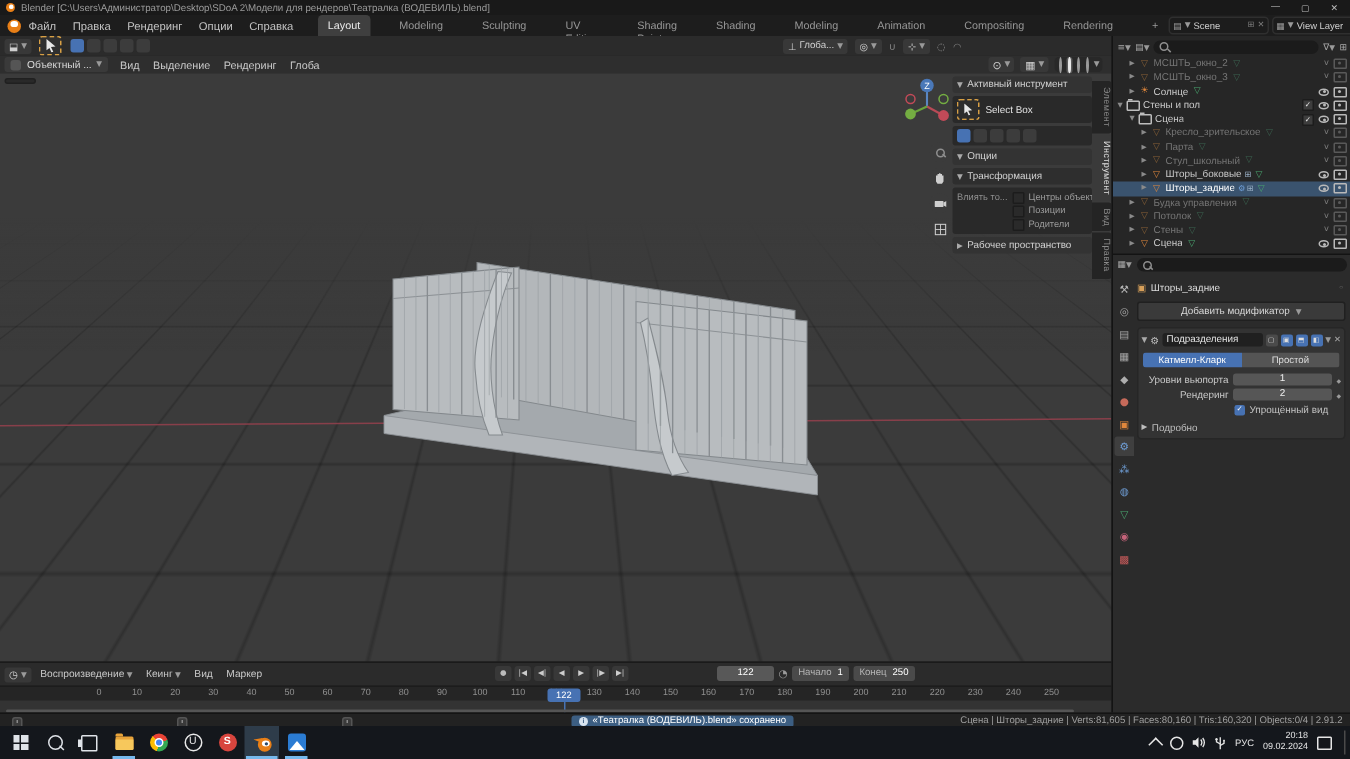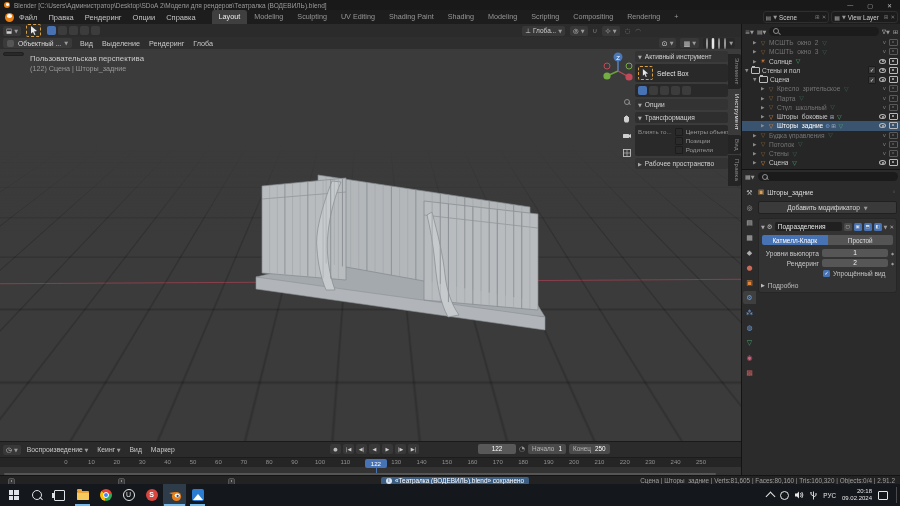--- a/index.html
+++ b/index.html
@@ -14,21 +14,21 @@
                   position:relative;}
   #titlebar .logo::after{content:'';position:absolute;left:1.5px;top:1px;width:3px;height:2.5px;
                   border-radius:50%;background:#fff;}
   #win-controls{margin-left:auto;display:flex;gap:14px;padding-right:8px;font-size:6px;color:#bdbdbd;}
   
   #topbar{position:absolute;left:0;top:10px;width:900px;height:14px;background:#1d1d1d;
           display:flex;align-items:center;font-size:7.5px;}
   #topbar .logo{width:9px;height:9px;border-radius:50%;background:#e87f17;margin:0 5px;position:relative;flex:none;}
   #topbar .logo::after{content:'';position:absolute;left:2px;top:1.5px;width:4.5px;height:3.5px;border-radius:50%;background:#fff;}
   #topbar-menus{display:flex;gap:11px;color:#c3c3c3;}
-  #workspaces{display:flex;margin-left:16px;height:14px;align-items:stretch;}
+  #workspaces{display:flex;margin-left:16px;height:14px;align-items:stretch;gap:12px;}
   .wtab{padding:2px 7px 0 7px;color:#969696;font-size:7.2px;}
   .wtab.active{background:#3f3f3f;color:#ececec;border-radius:3px 3px 0 0;}
   .wtab.add{color:#9a9a9a;}
   #topbar-right{margin-left:auto;display:flex;gap:2px;padding-right:2px;}
   .idsel{display:flex;align-items:center;background:#1c1c1c;border:1px solid #2f2f2f;border-radius:3px;
          height:10px;font-size:6.3px;color:#cfcfcf;padding:0 2px;gap:2px;}
   .idsel .ic{color:#9a9a9a;font-size:6px;}
   .idsel .nm{min-width:34px;}
   .idsel .sub{color:#7a7a7a;font-size:5.5px;}
   
@@ -242,21 +242,21 @@
         <span class="menu">Справка</span>
       </div>
     <div id="workspaces">
         <span class="wtab active">Layout</span>
         <span class="wtab">Modeling</span>
         <span class="wtab">Sculpting</span>
         <span class="wtab">UV Editing</span>
         <span class="wtab">Shading Paint</span>
         <span class="wtab">Shading</span>
         <span class="wtab">Modeling</span>
-        <span class="wtab">Scripting</span>
+        <span class="wtab">Animation</span>
         <span class="wtab">Compositing</span>
         <span class="wtab">Rendering</span>
         <span class="wtab add">+</span>
       </div>
     <div id="topbar-right">
       <div class="idsel">
         <span class="ic g">▤</span>
         <span class="car g">▼</span>
         <span class="nm">Scene</span>
         <span class="sub g">⊞</span>
@@ -405,24 +405,20 @@
           <line x1="481" y1="158.5" x2="481" y2="256" stroke="#9ca1a5" stroke-width="0.5"></line>
           <line x1="489.1428571428571" y1="159.42857142857142" x2="489.1428571428571" y2="256.7142857142857" stroke="#9ca1a5" stroke-width="0.5"></line>
           <line x1="497.2857142857143" y1="160.35714285714286" x2="497.2857142857143" y2="257.42857142857144" stroke="#888d91" stroke-width="0.9"></line>
           <line x1="505.42857142857144" y1="161.28571428571428" x2="505.42857142857144" y2="258.14285714285717" stroke="#9ca1a5" stroke-width="0.5"></line>
           <line x1="513.5714285714286" y1="162.21428571428572" x2="513.5714285714286" y2="258.85714285714283" stroke="#9ca1a5" stroke-width="0.5"></line>
           <line x1="521.7142857142857" y1="163.14285714285714" x2="521.7142857142857" y2="259.57142857142856" stroke="#888d91" stroke-width="0.9"></line>
           <line x1="529.8571428571429" y1="164.07142857142858" x2="529.8571428571429" y2="260.2857142857143" stroke="#9ca1a5" stroke-width="0.5"></line>
         </g>
     </svg>
 
-    <div id="vp-overlay-text">
-      <div class="l1">Пользовательская перспектива</div>
-      <div class="l2">(122) Сцена | Шторы_задние</div>
-    </div>
 
     <div id="vp-toolbar"></div>
 
     <svg id="gizmo" viewBox="0 0 38 40">
       <line x1="19" y1="22" x2="19" y2="8" stroke="#5a86c2" stroke-width="1.4"></line>
       <line x1="19" y1="22" x2="30" y2="28" stroke="#b84a56" stroke-width="1.4"></line>
       <line x1="19" y1="22" x2="8" y2="27" stroke="#6aa33c" stroke-width="1.4"></line>
       <circle cx="19" cy="8" r="4.5" fill="#4a78b8"></circle>
       <text x="19" y="10.5" font-size="6" fill="#fff" text-anchor="middle">Z</text>
       <circle cx="30" cy="28" r="3.6" fill="#c24a58"></circle>

